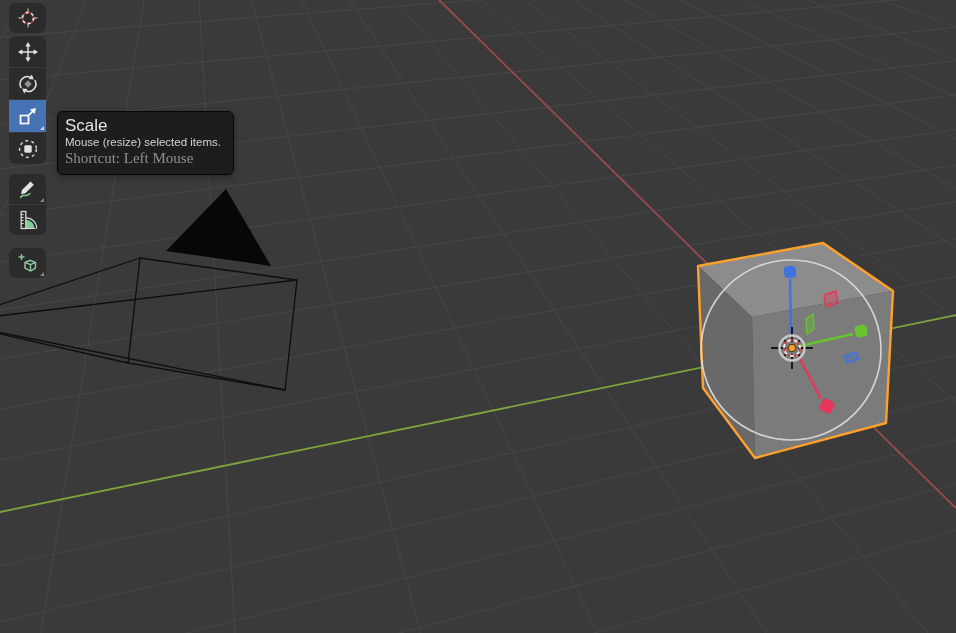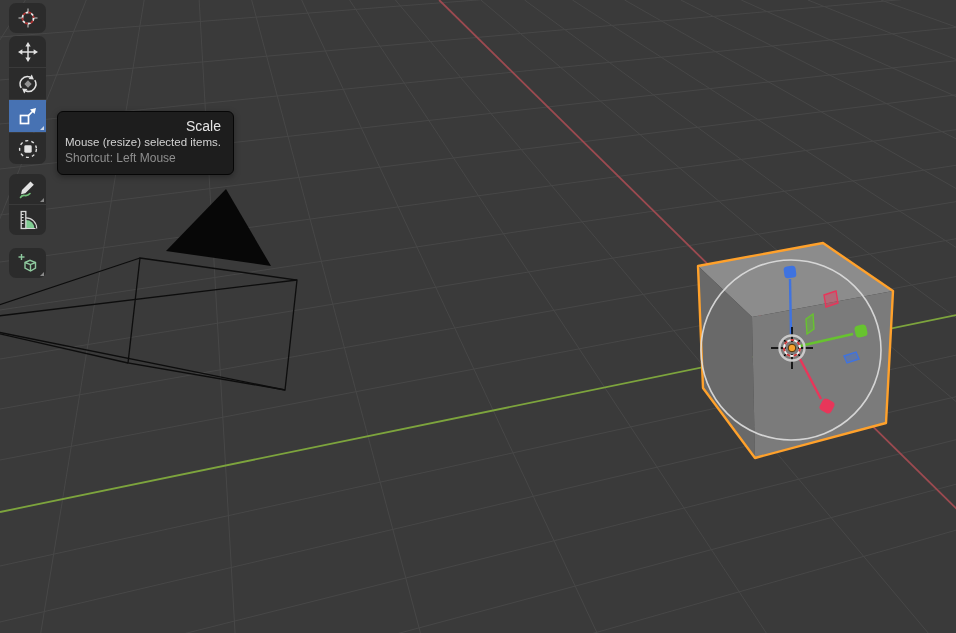--- a/index.html
+++ b/index.html
@@ -21,23 +21,23 @@
   .corner-tri{position:absolute;right:2px;bottom:2px;width:0;height:0;
               border-left:4px solid transparent;
               border-bottom:4px solid #8a8a8a;}
   .tool-btn.active .corner-tri{border-bottom-color:#cdd7e8;}
 
   
   #tooltip{position:absolute;left:57px;top:111px;background:#1b1b1bf2;
            border:1px solid #060606;border-radius:6px;
            padding:6px 12px 8px 7px;white-space:nowrap;
            box-shadow:0 2px 6px rgba(0,0,0,.35);}
-  #tooltip .tt-title{font-size:14px;color:#e4e4e4;line-height:16px;text-align:right;}
+  #tooltip .tt-title{font-size:17px;color:#e4e4e4;line-height:16px;}
   #tooltip .tt-desc{font-size:11.5px;color:#d2d2d2;line-height:16px;}
-  #tooltip .tt-shortcut{font-size:12px;color:#8f8f8f;line-height:16px;}
+  #tooltip .tt-shortcut{font-size:15px;color:#8f8f8f;line-height:16px;font-family:Liberation Serif, serif;}
 </style>
 </head>
 <body>
 
 <div id="stage">
 
   <svg id="scene" width="956" height="633" viewBox="0 0 956 633">
 
     <g id="grid-lines">
         <line x1="0" y1="-5" x2="956" y2="-68.3027027027027" stroke="#474747" stroke-width="1"></line>

